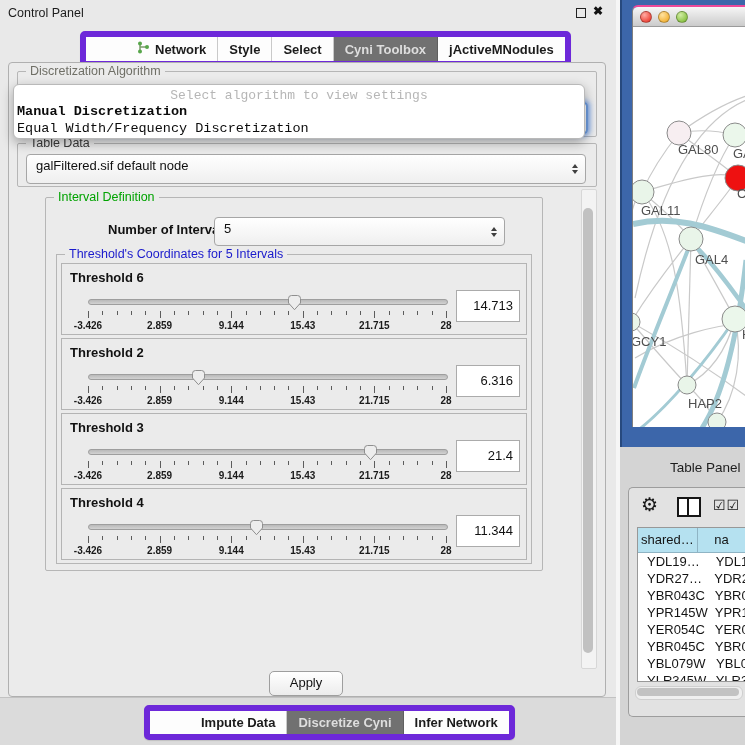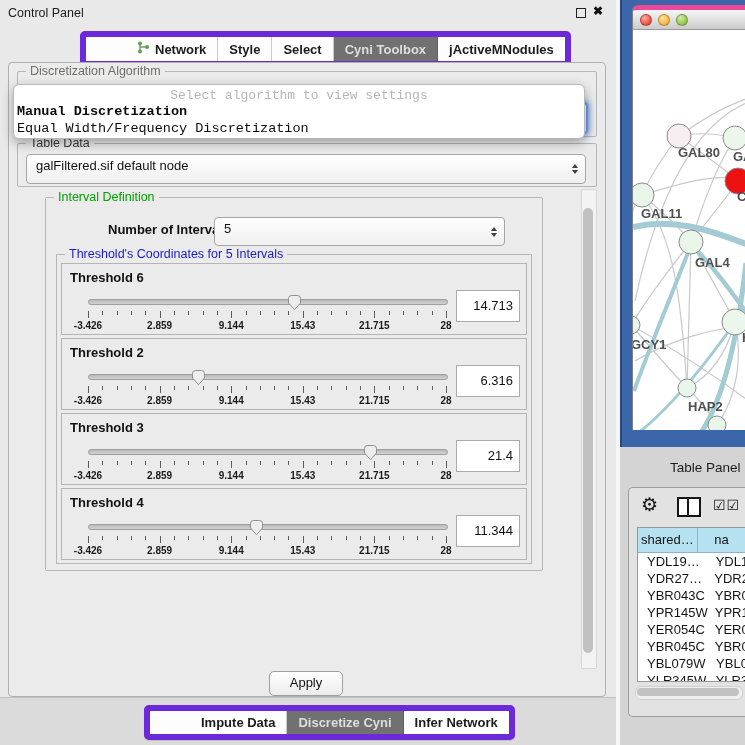--- a/index.html
+++ b/index.html
@@ -68,21 +68,21 @@
   #attr-list{position:absolute;left:12px;top:34px;width:426px;height:58px;background:#fff;
     border:1px solid #ababab;overflow:hidden;}
   .attr-item{font-size:13px;color:#111;line-height:17px;padding-left:10px;white-space:nowrap;}
   #attr-scroll{position:absolute;right:1px;top:1px;width:12px;height:56px;background:#f1f1f1;}
   #attr-scroll .thumb{position:absolute;left:1px;top:2px;width:9px;height:44px;background:#bdbdbd;border-radius:5px;}
   #apply-btn{position:absolute;left:260px;top:608px;width:72px;height:23px;background:linear-gradient(#fff,#ececec);
     border:1px solid #9e9e9e;border-radius:5px;font-size:13px;color:#111;text-align:center;line-height:22px;}
   
   #net-frame{position:absolute;left:620px;top:0;width:125px;height:447px;background:#3c66aa;border-left:2px solid #27497e;}
   #net-window{position:absolute;left:632px;top:5px;width:113px;height:420px;border-radius:6px 0 0 0;
-    overflow:hidden;border-left:1px solid #808080;border-top:5px solid #ec4899;font-weight:bold;}
+    overflow:hidden;border-left:1px solid #808080;border-top:2px solid #ec4899;}
   #net-titlebar{height:19px;background:linear-gradient(#f6f6f6,#cbcbcb);border-bottom:1px solid #9b9b9b;
     display:flex;align-items:center;padding-left:7px;gap:6px;}
   .tl{width:12px;height:12px;border-radius:50%;border:1px solid rgba(0,0,0,.28);box-sizing:border-box;}
   .tl.red{background:radial-gradient(circle at 35% 30%,#ffaca4,#ef4c40 70%);}
   .tl.yellow{background:radial-gradient(circle at 35% 30%,#ffe2a0,#f4b63e 70%);}
   .tl.green{background:radial-gradient(circle at 35% 30%,#d2eda4,#8fc64b 70%);}
   #net-canvas{background:#fff;}
   #table-panel-title{position:absolute;left:634px;top:460px;font-size:13.5px;color:#1d1d1d;margin-left:36px;}
   #table-window{position:absolute;left:628px;top:487px;width:117px;height:228px;background:#e2e2e2;
     border:1px solid #9d9d9d;border-right:none;border-radius:5px 0 0 5px;}

